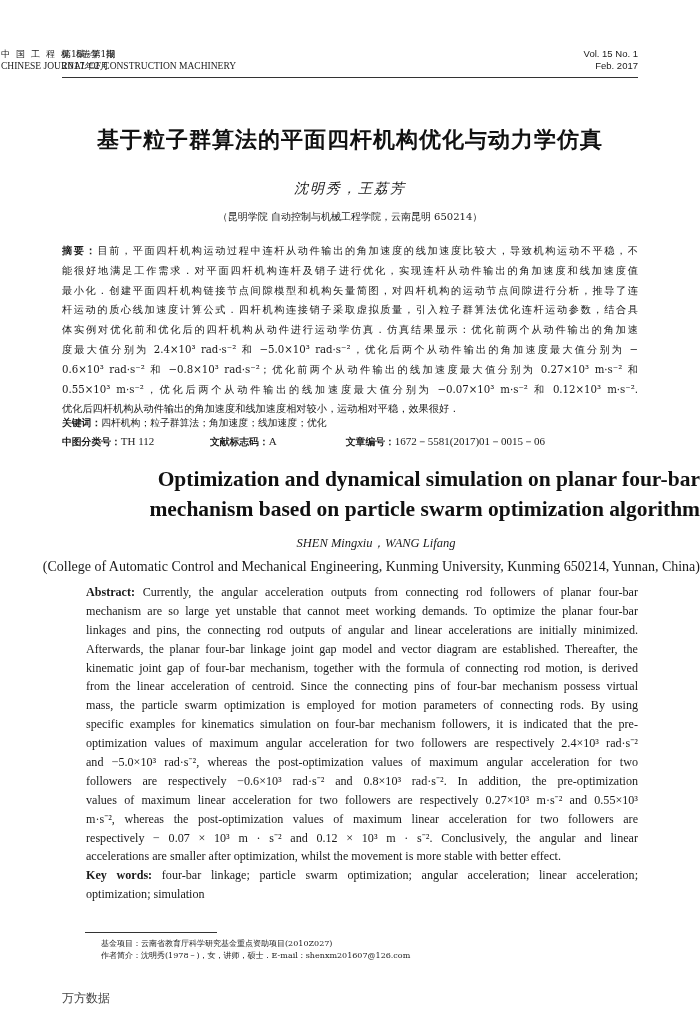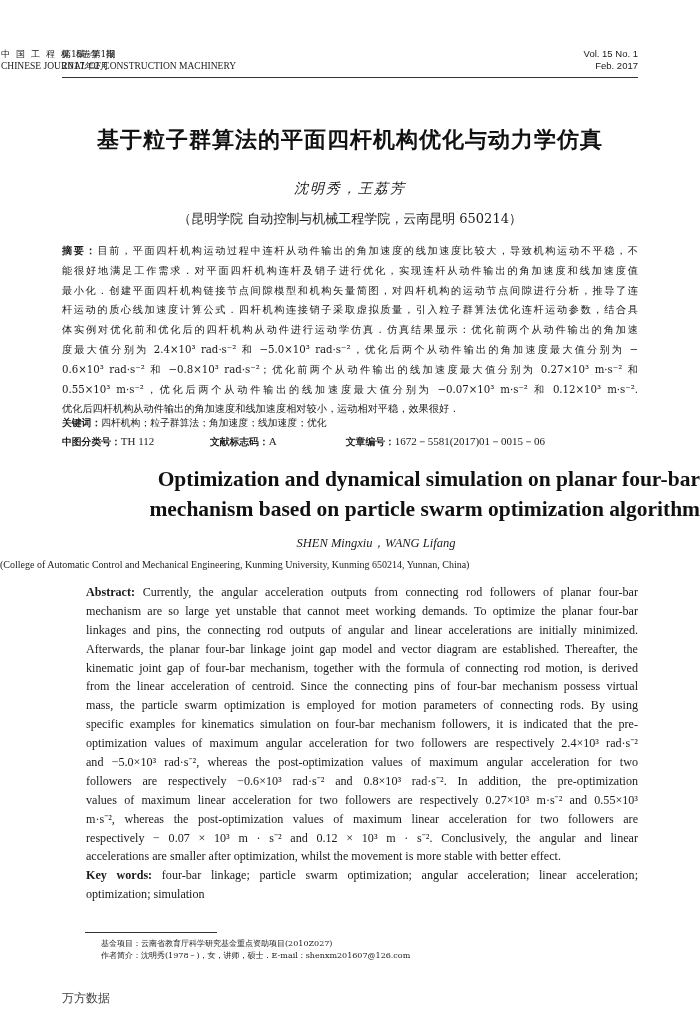--- a/index.html
+++ b/index.html
@@ -6,33 +6,33 @@
   body { width: 700px; height: 1024px; position: relative; overflow: hidden; color: #1a1a1a; font-family: "DejaVu Serif", serif; }
   .hdr { position: absolute; top: 48px; font-size: 9px; line-height: 12px; font-family: "DejaVu Serif", serif; }
   .hdr-left { left: 62px; }
   .hdr-center { left: 1px; width: 700px; text-align: left; }
   .hdr-center .cn { letter-spacing: 6px; }
   .hdr-center .en { font-family: "Liberation Serif", serif; font-size: 9.5px; letter-spacing: 0px; }
   .hdr-right { right: 62px; text-align: right; font-family: Liberation Sans, sans-serif; font-size: 9.5px; }
   .hdr-rule { position: absolute; left: 62px; width: 576px; top: 77px; border-top: 1px solid #333; }
   .title-cn { position: absolute; top: 125px; left: 0; width: 700px; text-align: center; font-family: "DejaVu Sans", sans-serif; font-weight: bold; font-size: 22px; letter-spacing: 1px; color: #111; }
   .authors-cn { position: absolute; top: 180px; left: 0; width: 700px; text-align: center; font-family: "DejaVu Serif", serif; font-style: italic; font-size: 14px; letter-spacing: 2px; }
-  .affil-cn { position: absolute; top: 210px; left: 0; width: 700px; text-align: center; font-size: 13px; }
+  .affil-cn { position: absolute; top: 210px; left: 0; width: 700px; text-align: center; font-size: 10px; }
   .para { position: absolute; left: 62px; width: 576px; }
   .line { height: 19.8px; line-height: 19.8px; font-size: 10.6px; white-space: nowrap; overflow: hidden; }
   .just { text-align: justify; text-align-last: justify; }
   .nojust { text-align: left; }
   .abs-cn { top: 241px; font-family: "DejaVu Serif", serif; }
   .abs-cn .line { font-size: 10.2px; }
   .b { font-weight: bold; font-family: "DejaVu Sans", sans-serif; }
   .kw { top: 414px; }
   .kw .line { font-size: 9.8px; height: 18px; line-height: 18px; }
   .title-en { position: absolute; top: 464px; left: 0; width: 700px; text-align: right; font-family: "Liberation Serif", serif; font-weight: bold; font-size: 21.5px; line-height: 30px; color: #111; }
   .authors-en { position: absolute; top: 535px; left: 0; width: 700px; text-align: center; font-family: "Liberation Serif", serif; font-style: italic; font-size: 12.5px; margin-left: 26px; }
-  .affil-en { position: absolute; top: 559px; left: 0; width: 700px; text-align: left; font-family: "Liberation Serif", serif; font-size: 10px; }
+  .affil-en { position: absolute; top: 559px; left: 0; width: 700px; text-align: right; font-family: "Liberation Serif", serif; font-size: 14px; }
   .abs-en { top: 583px; font-family: "Liberation Serif", serif; }
   .abs-en .line { font-size: 12.1px; height: 18.9px; line-height: 18.9px; margin-left: 24px; }
   .abs-en .b { font-family: "Liberation Serif", serif; font-weight: bold; }
   .foot-rule { position: absolute; left: 85px; width: 132px; top: 932px; border-top: 1px solid #333; }
   .foot { position: absolute; left: 85px; top: 938px; font-size: 8px; line-height: 12px; font-family: "DejaVu Serif", serif; margin-left: 16px; }
   .watermark { position: absolute; left: 62px; top: 990px; font-family: "DejaVu Sans", sans-serif; font-size: 12px; color: #444; }
 </style>
 </head>
 <body>
 

